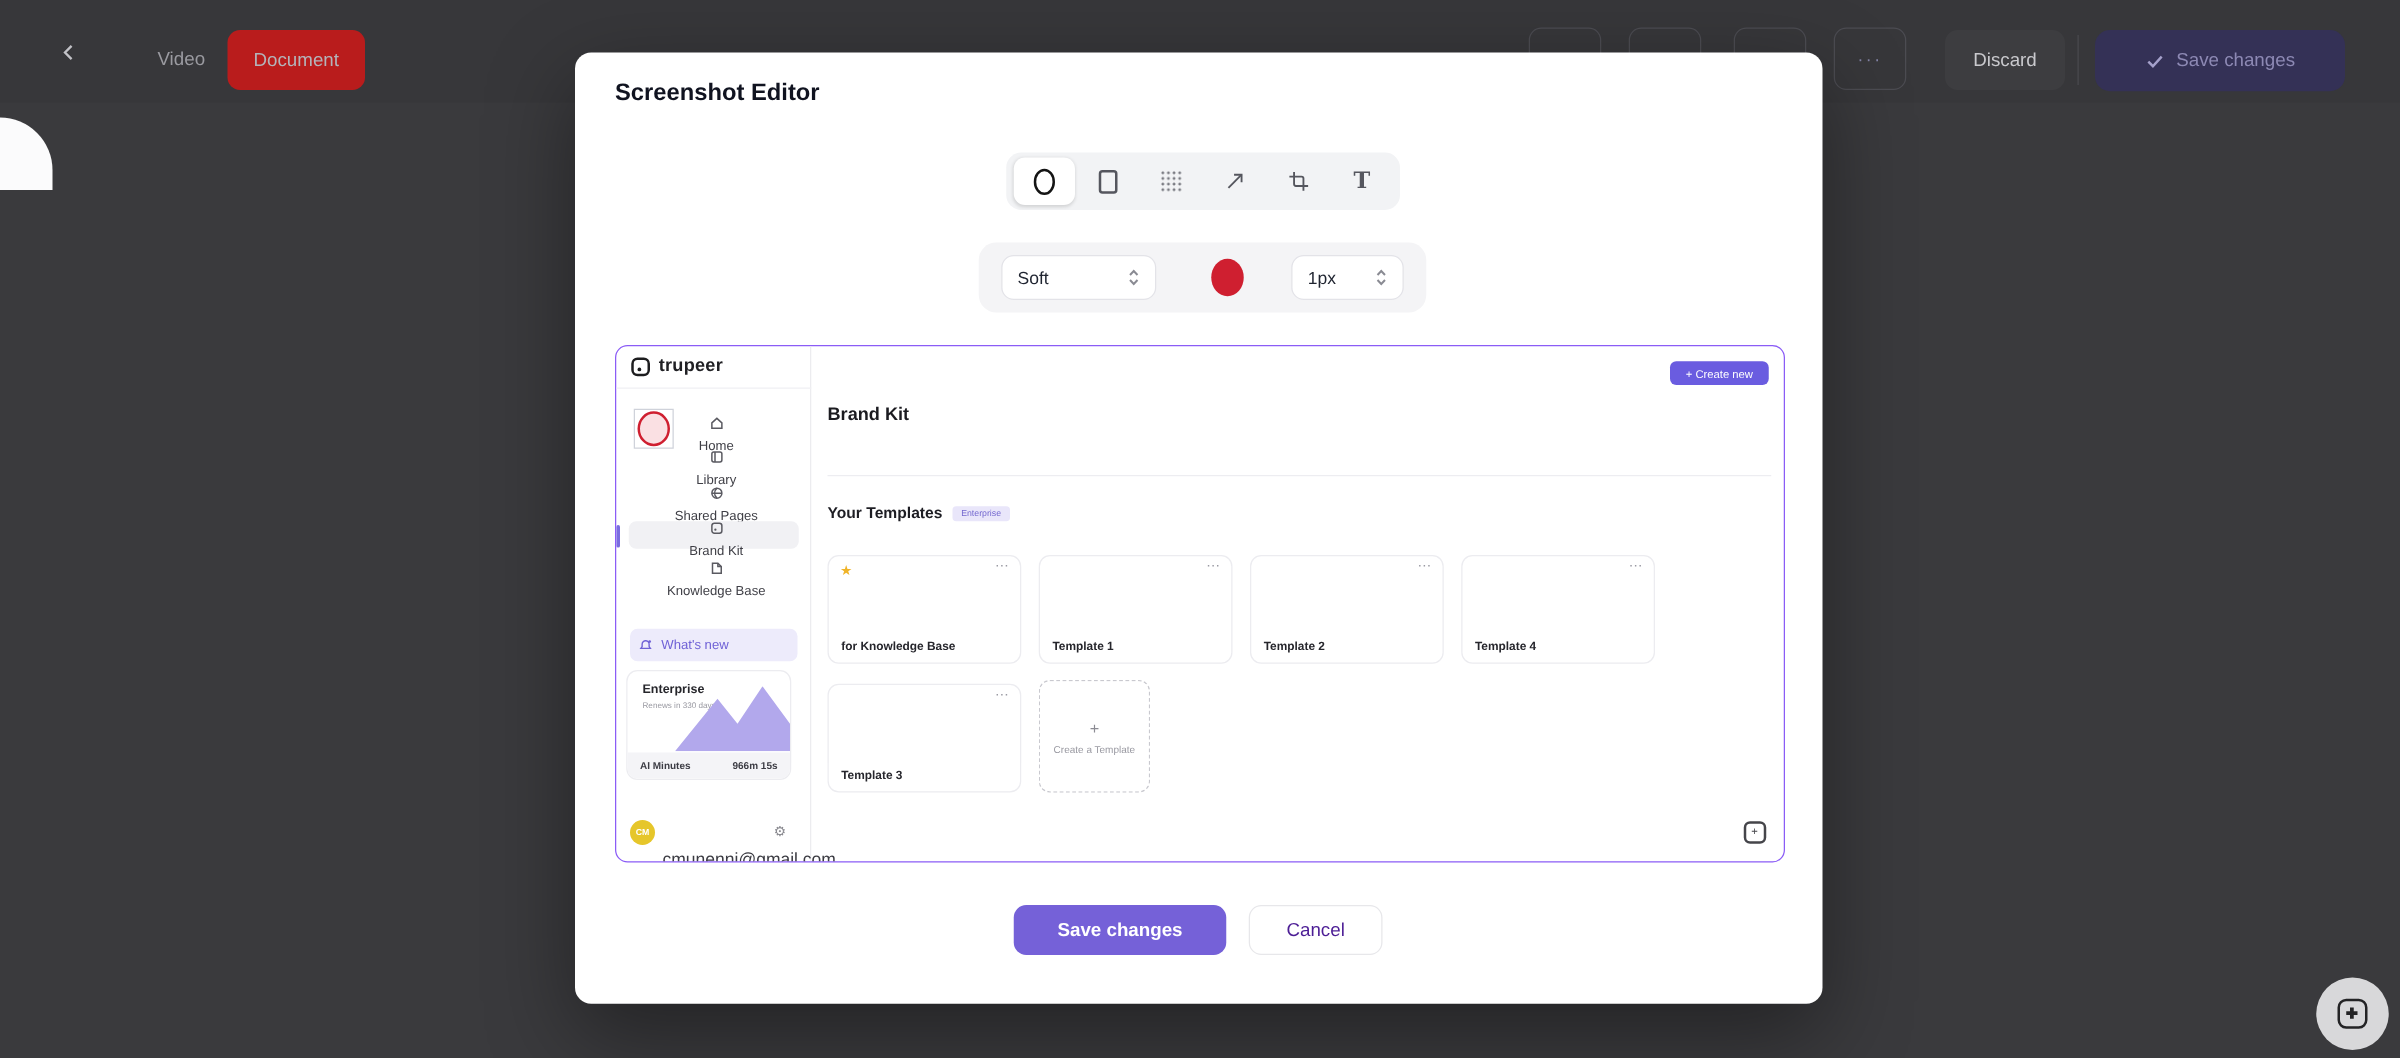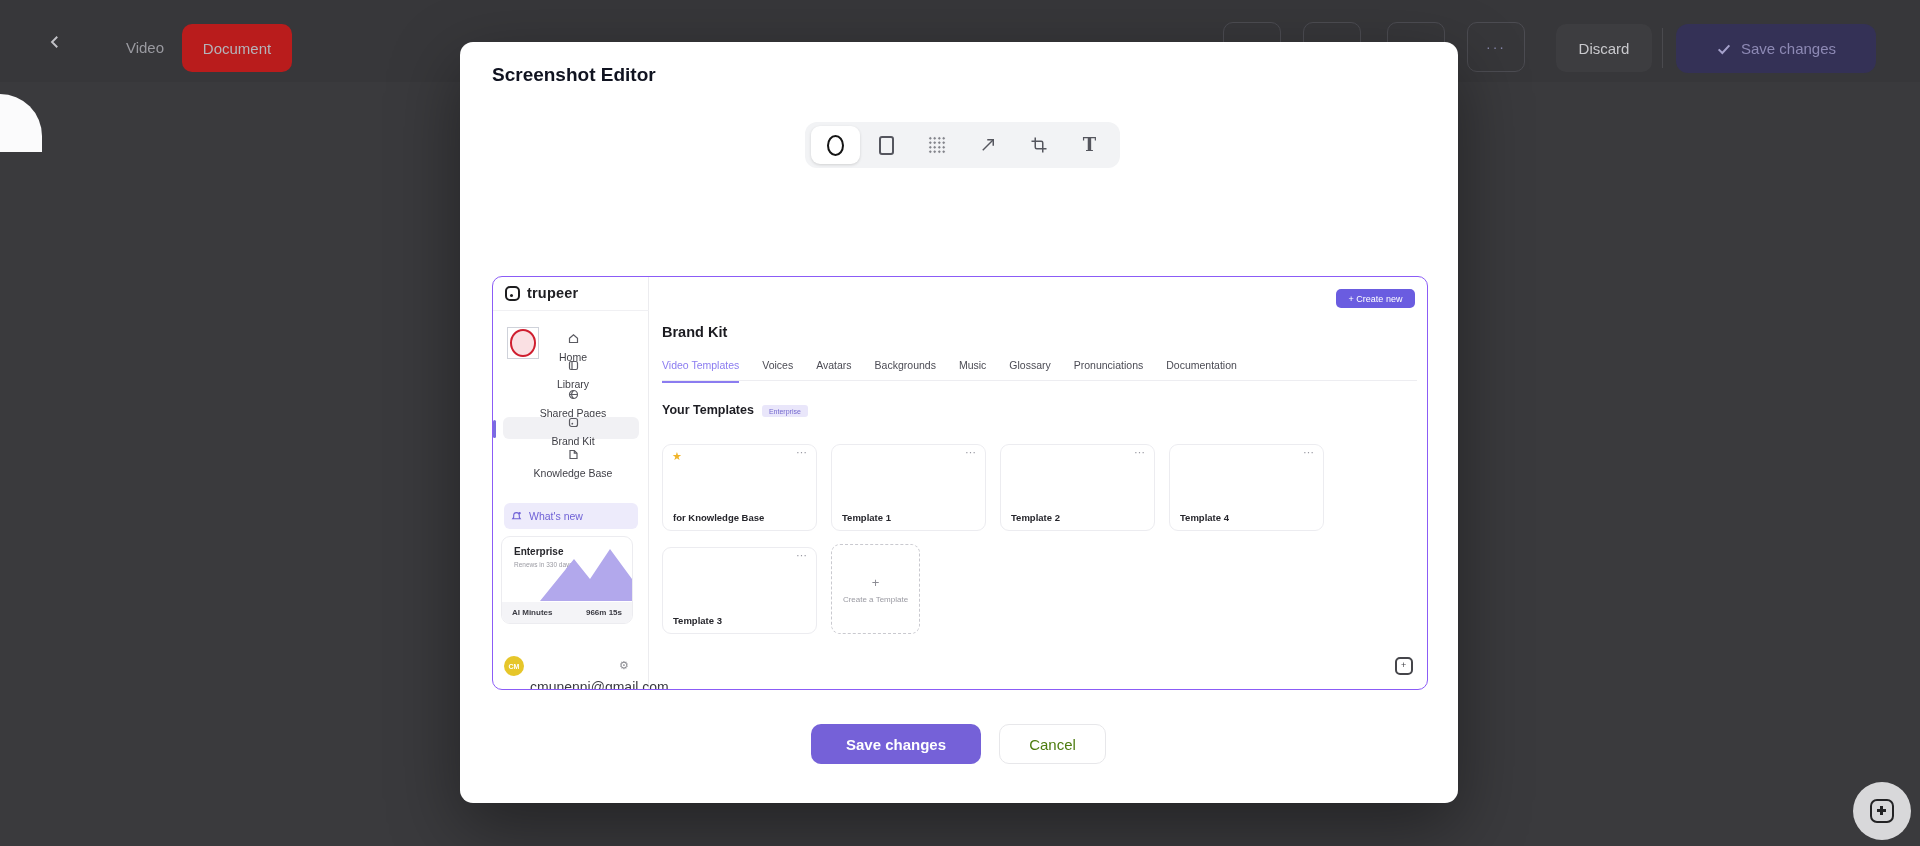--- a/index.html
+++ b/index.html
@@ -128,21 +128,21 @@
   .pv-card-create .clabel { font-size:8px; }
 
   .pv-mini-logo { position:absolute; right:14px; bottom:14px; width:18px; height:18px;
     border:2px solid #45454a; border-radius:5px; background:none; cursor:pointer; }
   .pv-mini-logo::after { content:"+"; position:absolute; left:4px; top:1px; font-size:9px; color:#45454a; }
 
   
   .m-save { position:absolute; left:351px; top:682px; width:170px; height:40px; background:#7561d8;
     color:#fff; font-size:15px; font-weight:700; border:none; border-radius:10px; cursor:pointer; }
   .m-cancel { position:absolute; left:539px; top:682px; width:107px; height:40px; background:#fff;
-    color:#4d7c0f; font-size:15px; border:1px solid #e7e7ea; border-radius:10px; cursor:pointer; }
+    color:#4c1d95; font-size:15px; border:1px solid #e7e7ea; border-radius:10px; cursor:pointer; }
 </style>
 </head>
 <body>
 
 <div class="page">
   <div class="topbar">
     <button class="back-btn">
       <svg width="18" height="18" viewBox="0 0 24 24" fill="none" stroke-width="2.5" stroke="currentColor">
           <path d="M15 5l-7 7 7 7"></path>
         </svg>
@@ -194,20 +194,37 @@
       <svg width="18" height="18" viewBox="0 0 24 24" fill="none" stroke="#55565e" stroke-width="2">
           <path d="M7 2v13a2 2 0 0 0 2 2h13"></path>
           <path d="M2 7h13a2 2 0 0 1 2 2v13"></path>
         </svg>
     </button>
     <button class="tool">
       <span class="glyph-text">T</span>
     </button>
   </div>
 
+  <div class="ctrl-panel">
+    <div class="select style">
+      <span>Soft</span>
+      <svg width="10" height="16" viewBox="0 0 10 16" fill="none" stroke-width="1.6" stroke="currentColor">
+          <path d="M2 6l3-3.2L8 6"></path>
+          <path d="M2 10l3 3.2L8 10"></path>
+        </svg>
+    </div>
+    <button class="color-swatch" style="background:#cf1f30"></button>
+    <div class="select stroke">
+      <span>1px</span>
+      <svg width="10" height="16" viewBox="0 0 10 16" fill="none" stroke-width="1.6" stroke="currentColor">
+          <path d="M2 6l3-3.2L8 6"></path>
+          <path d="M2 10l3 3.2L8 10"></path>
+        </svg>
+    </div>
+  </div>
 
   <div class="preview">
     <div class="pv-sidebar">
       <div class="pv-logo-row">
         <span class="pv-logomark"></span>
         <span class="pv-wordmark">trupeer</span>
       </div>
 
       <div class="pv-nav-item" style="top:56px">
         <svg width="11" height="11" viewBox="0 0 11 11" fill="none" stroke-width="1.2" stroke="currentColor">
@@ -273,30 +290,20 @@
         <span class="pv-avatar">CM</span>
         <span class="pv-email">cmunenni@gmail.com</span>
         <button class="pv-gear">⚙</button>
       </div>
     </div>
 
     <div class="pv-main">
       <button class="pv-create-new">+ Create new</button>
       <div class="pv-heading">Brand Kit</div>
 
-      <div class="pv-tabs">
-        <span class="ptab active">Video Templates</span>
-        <span class="ptab">Voices</span>
-        <span class="ptab">Avatars</span>
-        <span class="ptab">Backgrounds</span>
-        <span class="ptab">Music</span>
-        <span class="ptab">Glossary</span>
-        <span class="ptab">Pronunciations</span>
-        <span class="ptab">Documentation</span>
-      </div>
       <div class="pv-tabs-divider"></div>
 
       <div class="pv-section">
         <span class="pv-section-title">Your Templates</span>
         <span class="pv-badge">Enterprise</span>
       </div>
 
       <div class="pv-card" style="left:12px; top:167px">
         <span class="star">★</span>
         <button class="more">⋯</button>

